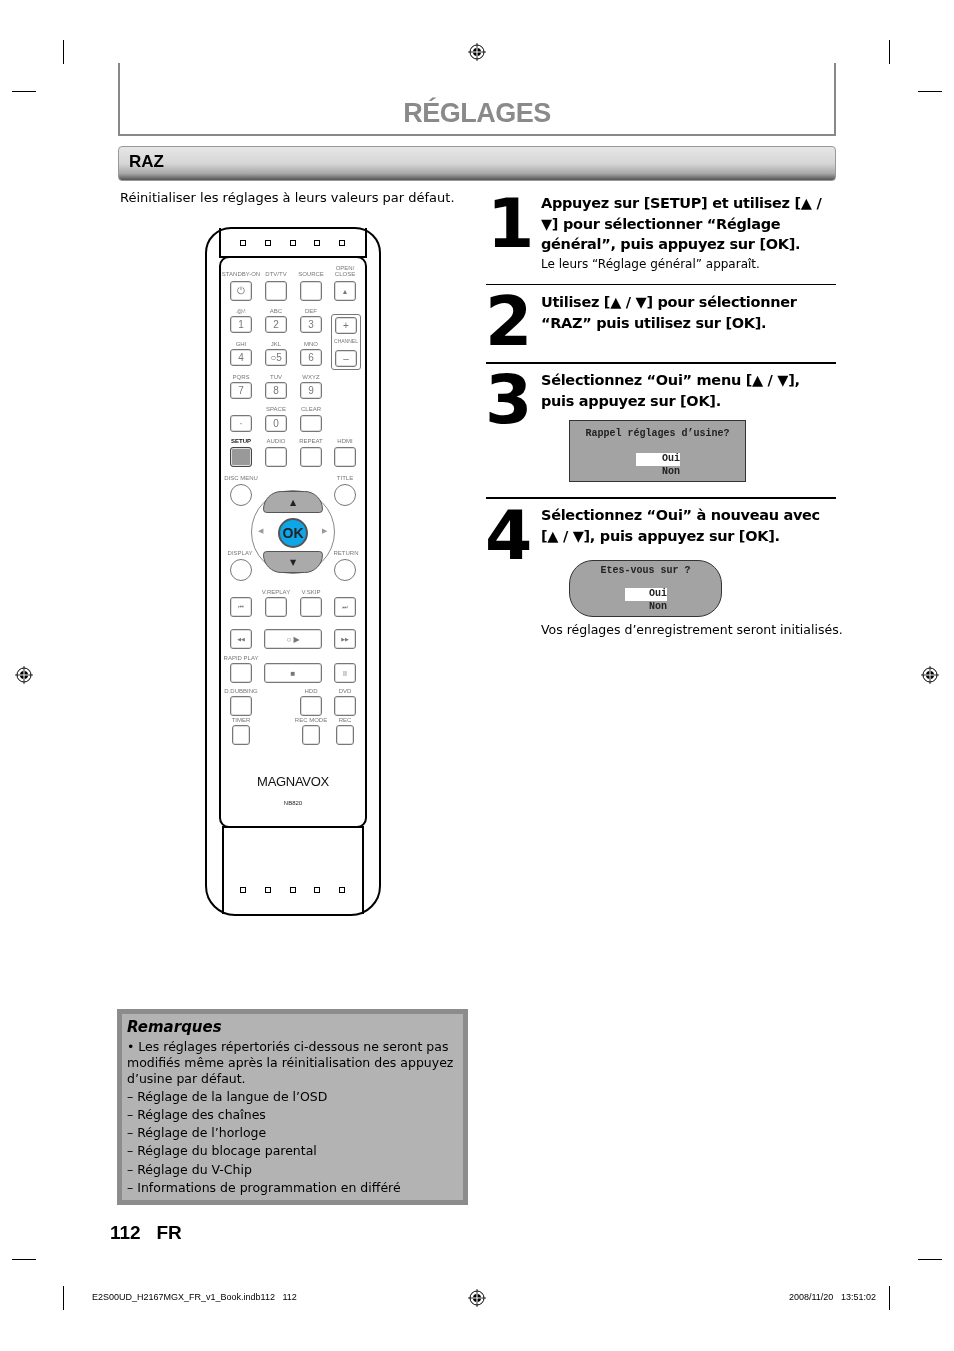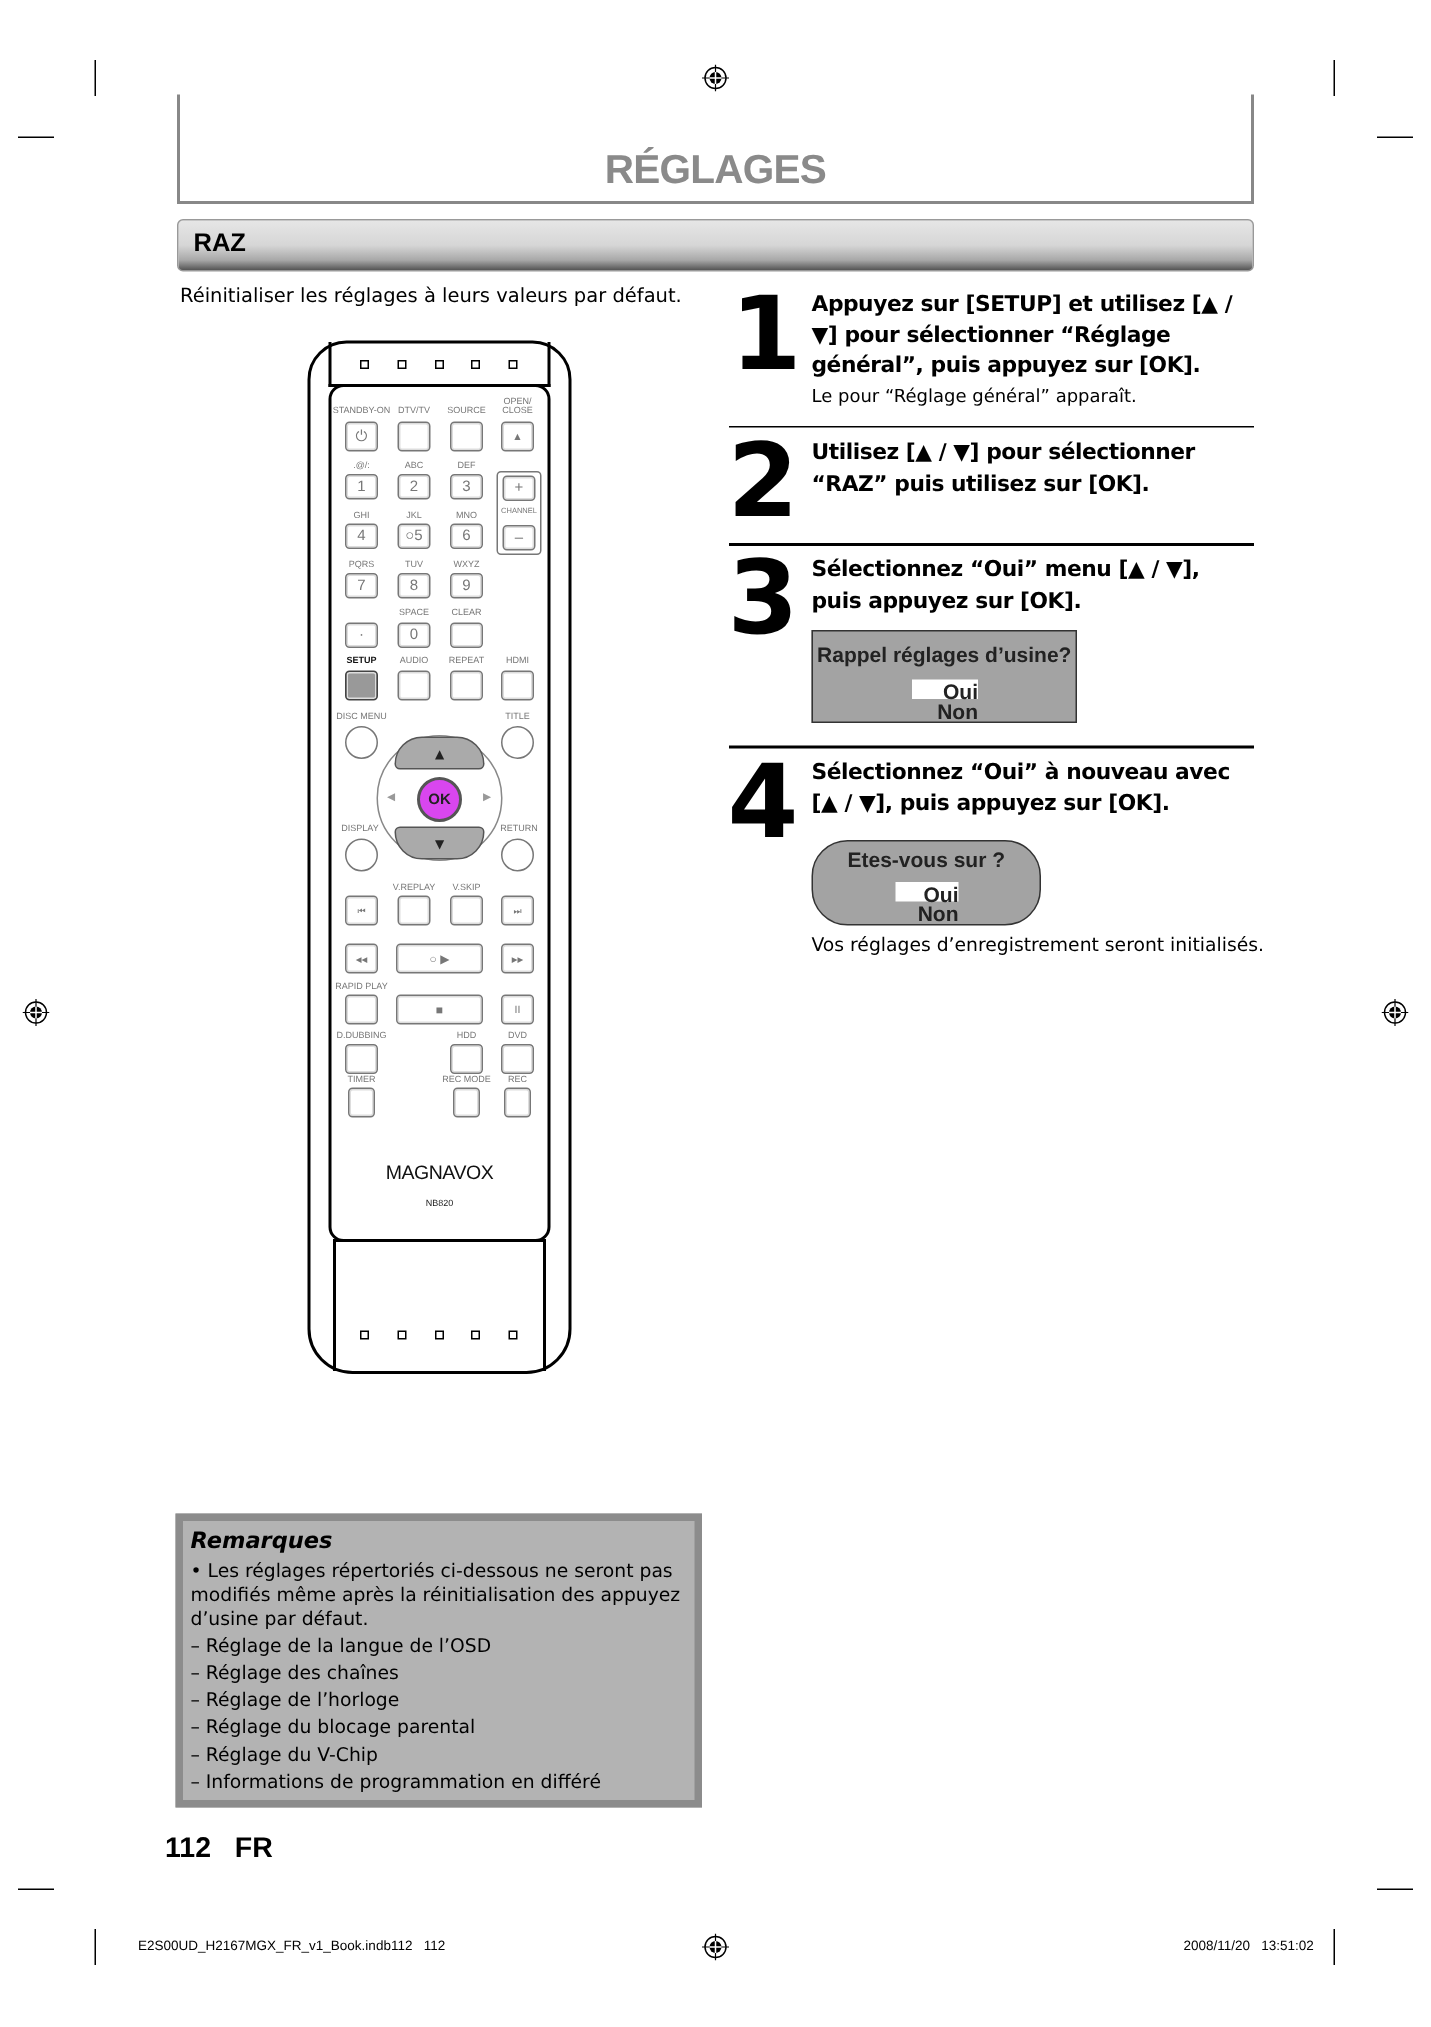--- a/index.html
+++ b/index.html
@@ -51,38 +51,38 @@
 
   .dpad-ring { position: absolute; left: 251px; top: 490px; width: 84px; height: 84px; border-radius: 50%;
     border: 1px solid #888; background: #fff; }
   .dpad-up { position: absolute; left: 263px; top: 491px; width: 60px; height: 22px; background: #aaa;
     border: 1px solid #555; border-radius: 30px 30px 6px 6px; display: flex; align-items: center; justify-content: center;
     font-size: 8px; color: #222; }
   .dpad-down { position: absolute; left: 263px; top: 551px; width: 60px; height: 22px; background: #aaa;
     border: 1px solid #555; border-radius: 6px 6px 30px 30px; display: flex; align-items: center; justify-content: center;
     font-size: 8px; color: #222; }
   .dpad-ok { position: absolute; left: 278px; top: 518px; width: 30px; height: 30px; border-radius: 50%;
-    background: #d946ef; border: 2px solid #555; font-family: "Liberation Sans", sans-serif; font-size: 10px; font-weight: bold;
+    background: #0ea5e9; border: 2px solid #555; font-family: "Liberation Sans", sans-serif; font-size: 14px; font-weight: bold;
     display: flex; align-items: center; justify-content: center; color: #222; }
   .dpad-side { position: absolute; top: 527px; font-size: 7px; color: #999; }
   .brand { position: absolute; left: 222px; top: 774px; width: 142px; text-align: center;
     font-family: "Liberation Sans", sans-serif; font-size: 13px; letter-spacing: -0.3px; color: #111; }
   .model { position: absolute; left: 222px; top: 800px; width: 142px; text-align: center;
     font-family: "Liberation Sans", sans-serif; font-size: 6px; color: #222; }
 
   
   .step-num { position: absolute; font-family: "DejaVu Sans", sans-serif; font-weight: bold; font-size: 68px; line-height: 1;
     letter-spacing: -4px; }
   .step-head { position: absolute; left: 541px; width: 295px; font-family: "DejaVu Sans", sans-serif; font-weight: bold;
     font-size: 14.5px; line-height: 20.5px; letter-spacing: -0.3px; }
   .step-sub { position: absolute; left: 541px; font-size: 12px; }
   .rule { position: absolute; left: 486px; width: 350px; height: 2px; background: #000; }
 
   .dialog { position: absolute; background: #a3a3a3; border: 1px solid #333;
-    font-family: Liberation Sans, sans-serif; font-weight: bold; font-size: 14px; color: #222; }
+    font-family: Liberation Mono, monospace; font-weight: bold; font-size: 10px; color: #222; margin-left: 28px; }
   .dialog .dtitle { position: absolute; width: 100%; text-align: center; }
   .dialog .dopt { position: absolute; text-align: right; }
   .dialog .dopt.sel { background: #fff; }
 
   .foot-note { position: absolute; left: 541px; top: 622px; font-size: 12.5px; }
 
   
   .remarks { position: absolute; left: 117px; top: 1009px; width: 351px; height: 196px;
     background: #b3b3b3; border: 5px solid #8c8c8c; }
   .remarks-title { position: absolute; left: 5px; top: 4px; font-weight: bold; font-style: italic; font-size: 15px; }
@@ -279,21 +279,21 @@
   <div class="remote-bottom"></div>
   <div class="led" style="left:240px;top:887px;"></div>
   <div class="led" style="left:265px;top:887px;"></div>
   <div class="led" style="left:290px;top:887px;"></div>
   <div class="led" style="left:314px;top:887px;"></div>
   <div class="led" style="left:339px;top:887px;"></div>
 </div>
 
 <div class="step-num" style="left:487px;top:190px;">1</div>
 <div class="step-head" style="top:193px;">Appuyez sur [SETUP] et utilisez [▲ / ▼] pour sélectionner “Réglage général”, puis appuyez sur [OK].</div>
-<div class="step-sub" style="top:257px;">Le pour “Réglage général” apparaît.</div>
+<div class="step-sub" style="top:257px;">Le leurs “Réglage général” apparaît.</div>
 <div class="rule" style="top:284px;height:1px;"></div>
 
 <div class="step-num" style="left:485px;top:288px;">2</div>
 <div class="step-head" style="top:292px;">Utilisez [▲ / ▼] pour sélectionner “RAZ” puis utilisez sur [OK].</div>
 <div class="rule" style="top:362px;"></div>
 
 <div class="step-num" style="left:485px;top:366px;">3</div>
 <div class="step-head" style="top:370px;">Sélectionnez “Oui” menu [▲ / ▼], puis appuyez sur [OK].</div>
 <div class="dialog" style="left:541px;top:420px;width:177px;height:62px;">
   <div class="dtitle" style="top:7px;">Rappel réglages d’usine?</div>

